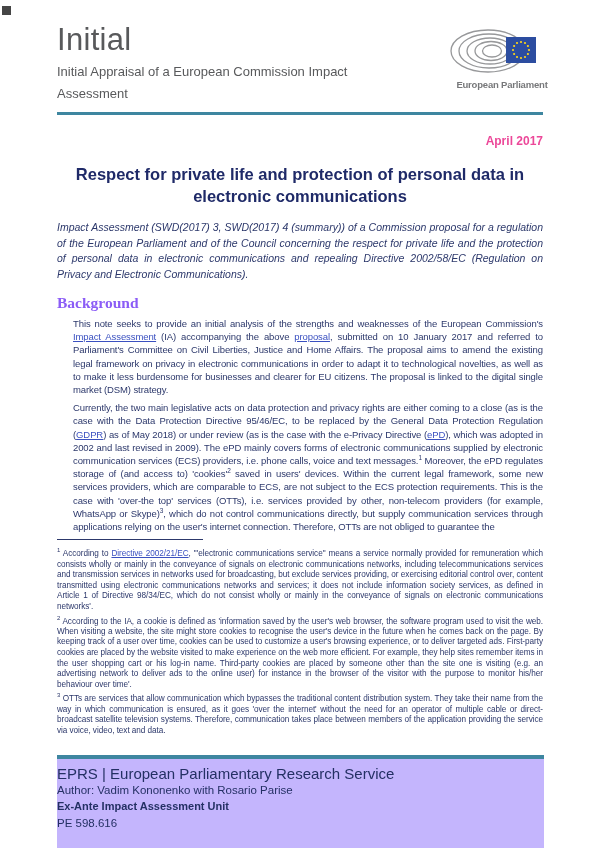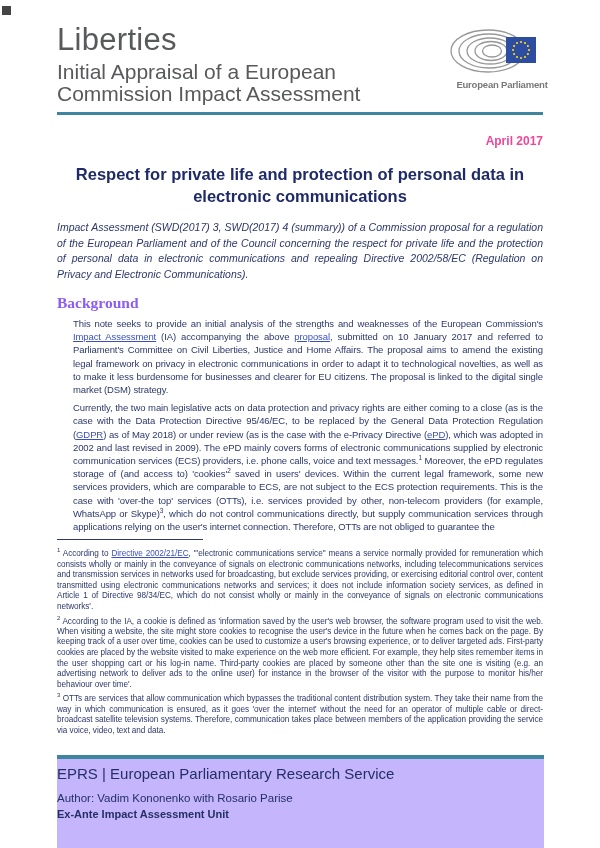--- a/index.html
+++ b/index.html
@@ -7,21 +7,21 @@
     width:600px; height:848px; background:#ffffff; position:relative;
     overflow:hidden; font-family:"Liberation Sans", sans-serif;
     -webkit-print-color-adjust:exact;
   }
   .corner-mark { position:absolute; left:2px; top:6px; width:9px; height:9px; background:#454545; }
   .content { position:absolute; left:57px; top:0; width:486px; }
 
   
   .masthead { position:relative; padding-top:22px; }
   .doc-type { font-size:31px; line-height:36px; color:#58595b; letter-spacing:0.3px; }
-  .subtitle { font-size:21px; line-height:21.5px; color:#58595b; width:305px; margin-top:3px; }
+  .subtitle { font-size:13px; line-height:21.5px; color:#58595b; width:305px; margin-top:3px; }
   .logo { position:absolute; top:26px; right:-6px; width:102px; text-align:center; }
   .logo svg { display:block; margin:0 auto; }
   .logo-caption { font-size:9.5px; font-weight:700; letter-spacing:-0.2px; color:#77787a; white-space:nowrap; margin-top:1px;margin-left:8px; }
   .rule-teal { height:3px; background:#3e86a0; margin-top:8px; }
   .date-row { text-align:right; margin-top:19px; font-size:12px; font-weight:700; color:#ec4899; }
 
   
   .doc-title {
     margin:15px 0 0 0; text-align:center;
     font-family:Liberation Sans, sans-serif; font-weight:700;
@@ -49,34 +49,34 @@
   .footnote {
     margin:0; font-size:8.2px; line-height:10.6px; letter-spacing:-0.05px;
     text-align:justify; color:#2c386b;
   }
   .footnote sup { font-size:6px; }
 
   
   .footer { position:absolute; left:57px; top:755px; width:487px; background:#c4b5fd; height:112px; }
   .footer-rule { height:3.5px; background:#3e86a0; }
   .footer-service { margin-top:6px; font-size:15px; line-height:18px; color:#243064; }
-  .footer-author { margin-top:8px; font-size:11.5px; line-height:14px; color:#243064; }
+  .footer-author { margin-top:0; font-size:11.5px; line-height:14px; color:#243064; }
   .footer-unit { margin-top:2px; font-size:11px; line-height:14px; font-weight:700; color:#243064; }
   .footer-pe { margin-top:3px; font-size:11.5px; line-height:14px; color:#243064; }
 </style>
 </head>
 <body>
 
 <div class="page">
   <div class="corner-mark"></div>
 
   <div class="content">
 
     <header class="masthead">
-      <div class="doc-type">Liberties</div>
+      <div class="doc-type">Initial</div>
       <div class="subtitle">Initial Appraisal of a European Commission Impact Assessment</div>
 
       <div class="logo">
         <svg width="100" height="52" viewBox="0 0 100 52">
           <g fill="none" stroke="#97989a" stroke-width="1.3">
             <ellipse cx="40" cy="25" rx="37" ry="21"></ellipse>
             <ellipse cx="41" cy="25" rx="30" ry="17"></ellipse>
             <ellipse cx="42" cy="25" rx="23" ry="13"></ellipse>
             <ellipse cx="43" cy="25" rx="16" ry="9.5"></ellipse>
             <ellipse cx="44" cy="25" rx="9.5" ry="6"></ellipse>
@@ -121,14 +121,15 @@
       <p class="footnote"><sup>3</sup><span> OTTs are services that allow communication which bypasses the traditional content distribution system. They take their name from the way in which communication is ensured, as it goes 'over the internet' without the need for an operator of multiple cable or direct-broadcast satellite television systems. Therefore, communication takes place between members of the application providing the service via voice, video, text and data.</span></p>
     </div>
 
   </div>
 
   <footer class="footer">
     <div class="footer-rule"></div>
     <div class="footer-service">EPRS | European Parliamentary Research Service</div>
     <div class="footer-author">Author: Vadim Kononenko with Rosario Parise</div>
     <div class="footer-unit">Ex-Ante Impact Assessment Unit</div>
+    <div class="footer-pe">PE 598.616</div>
   </footer>
 </div>
 
 </body></html>

